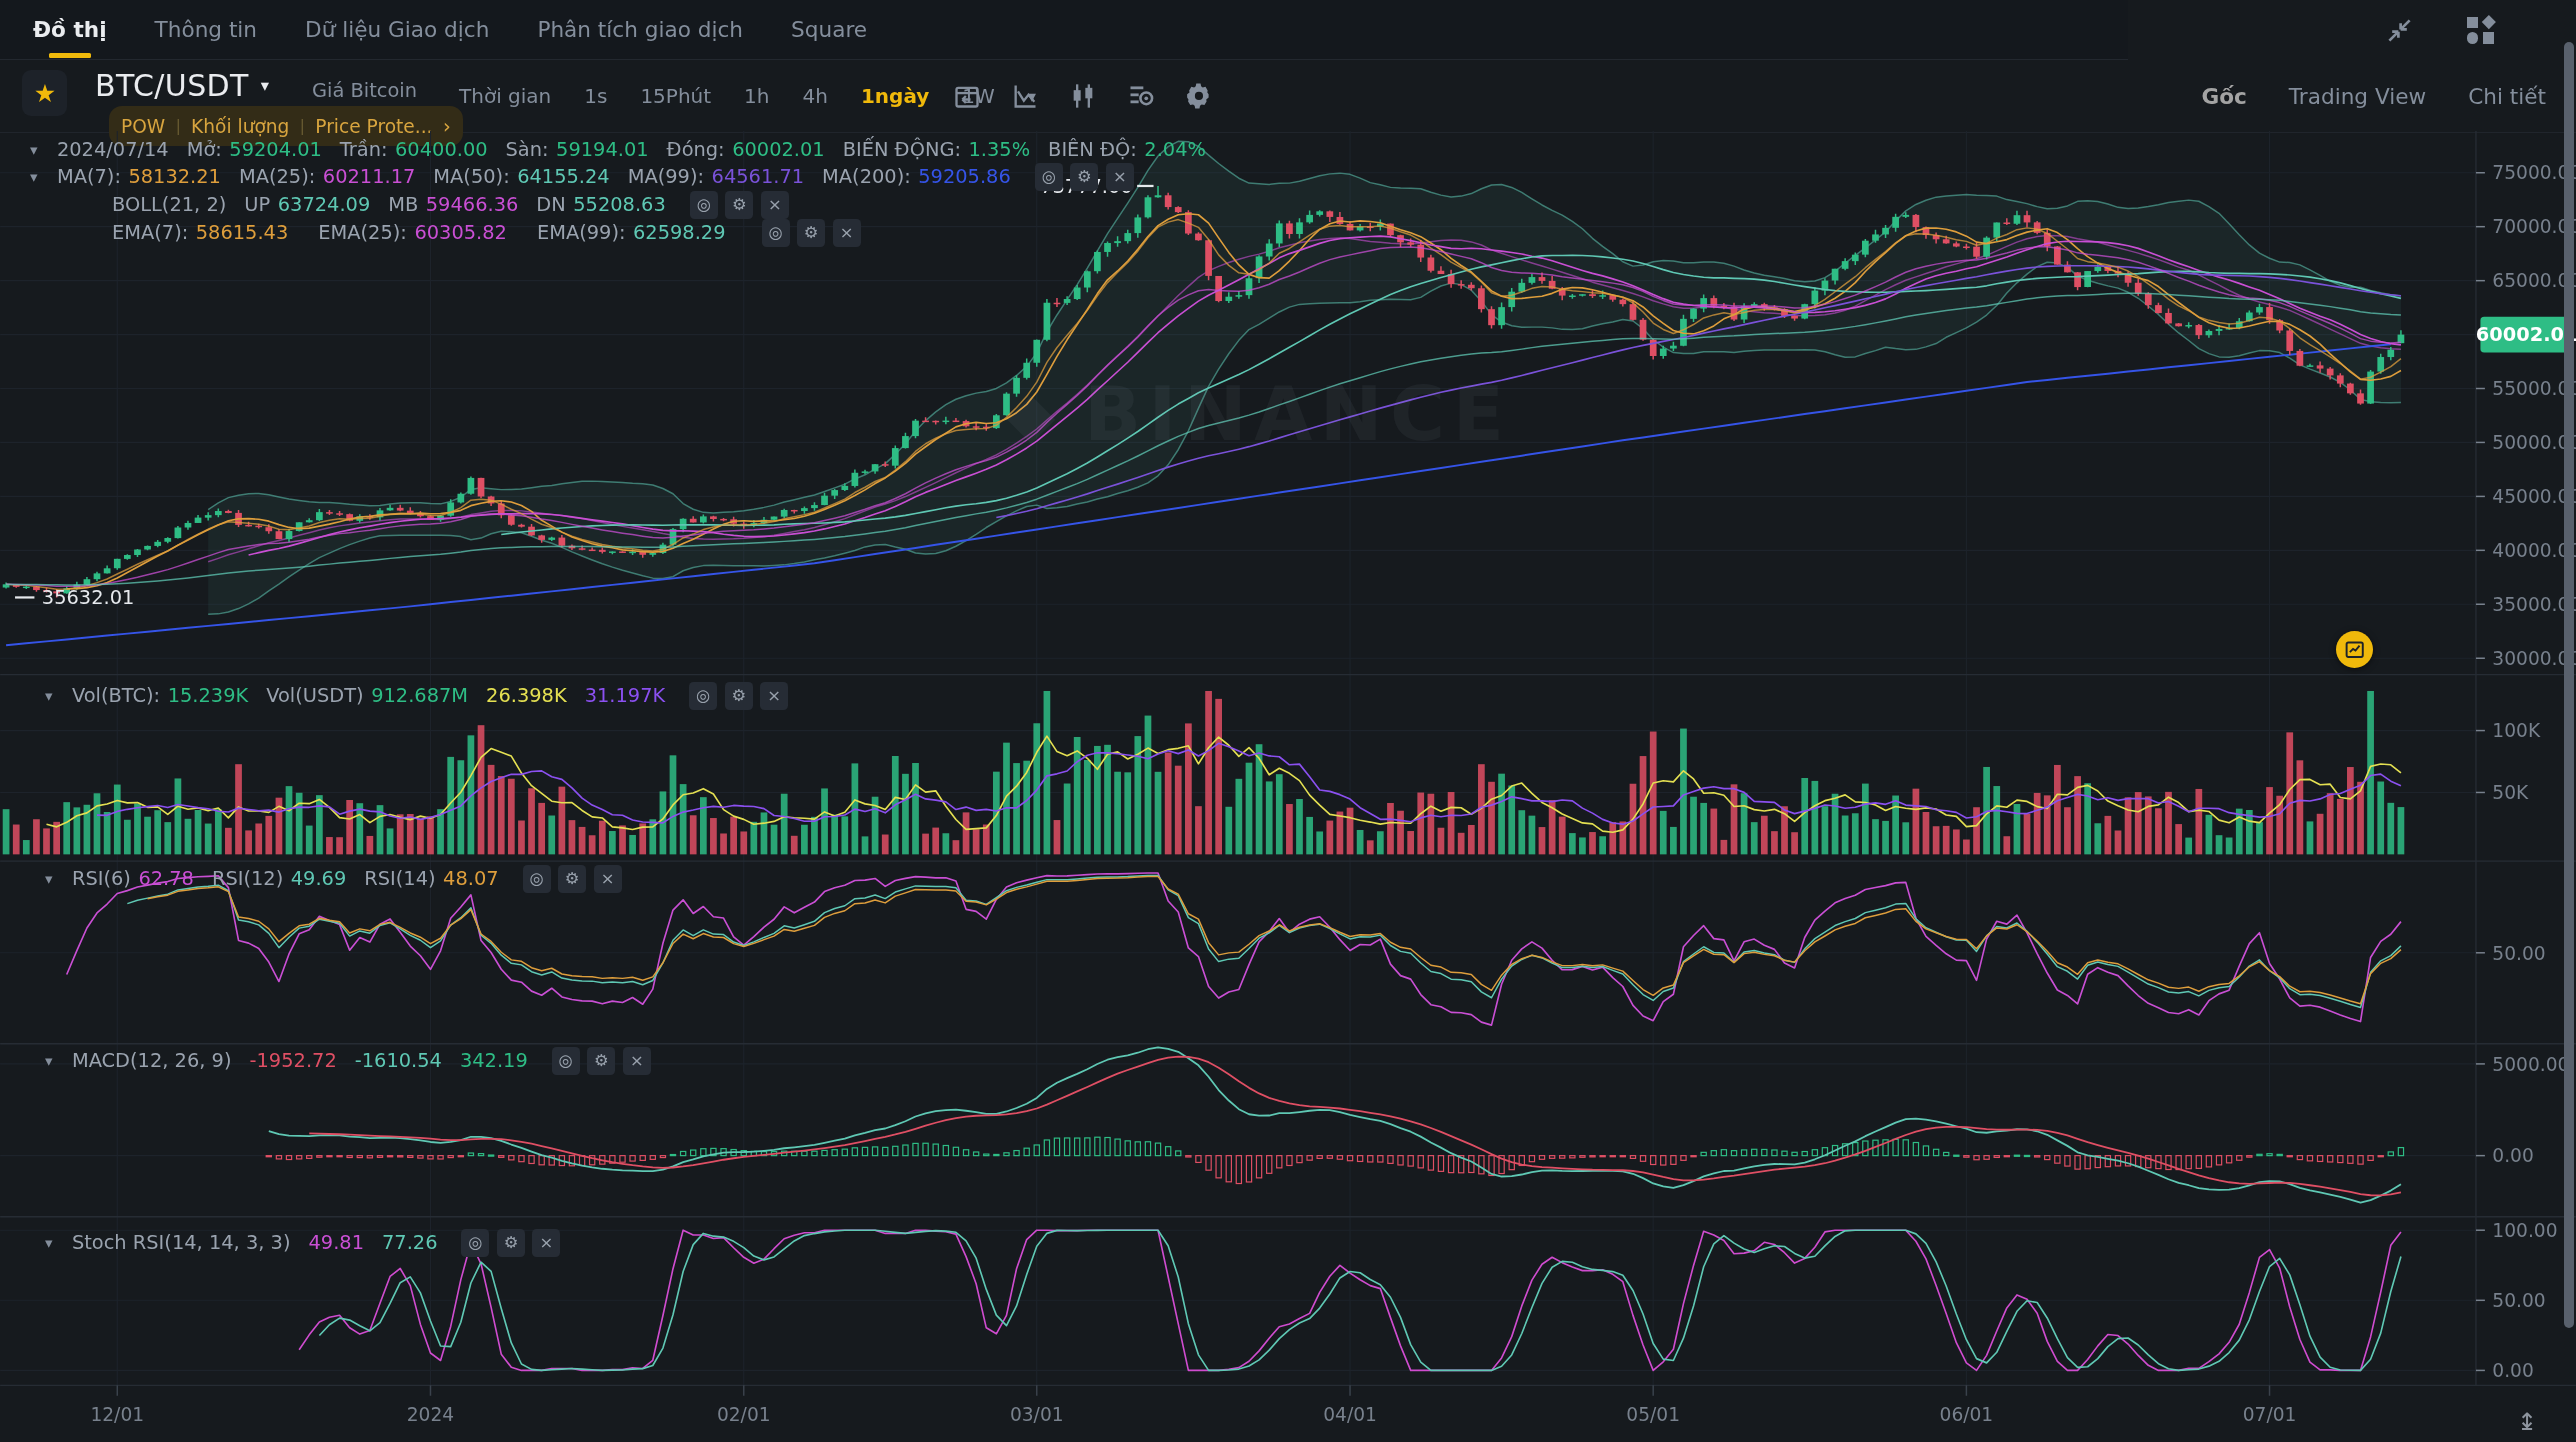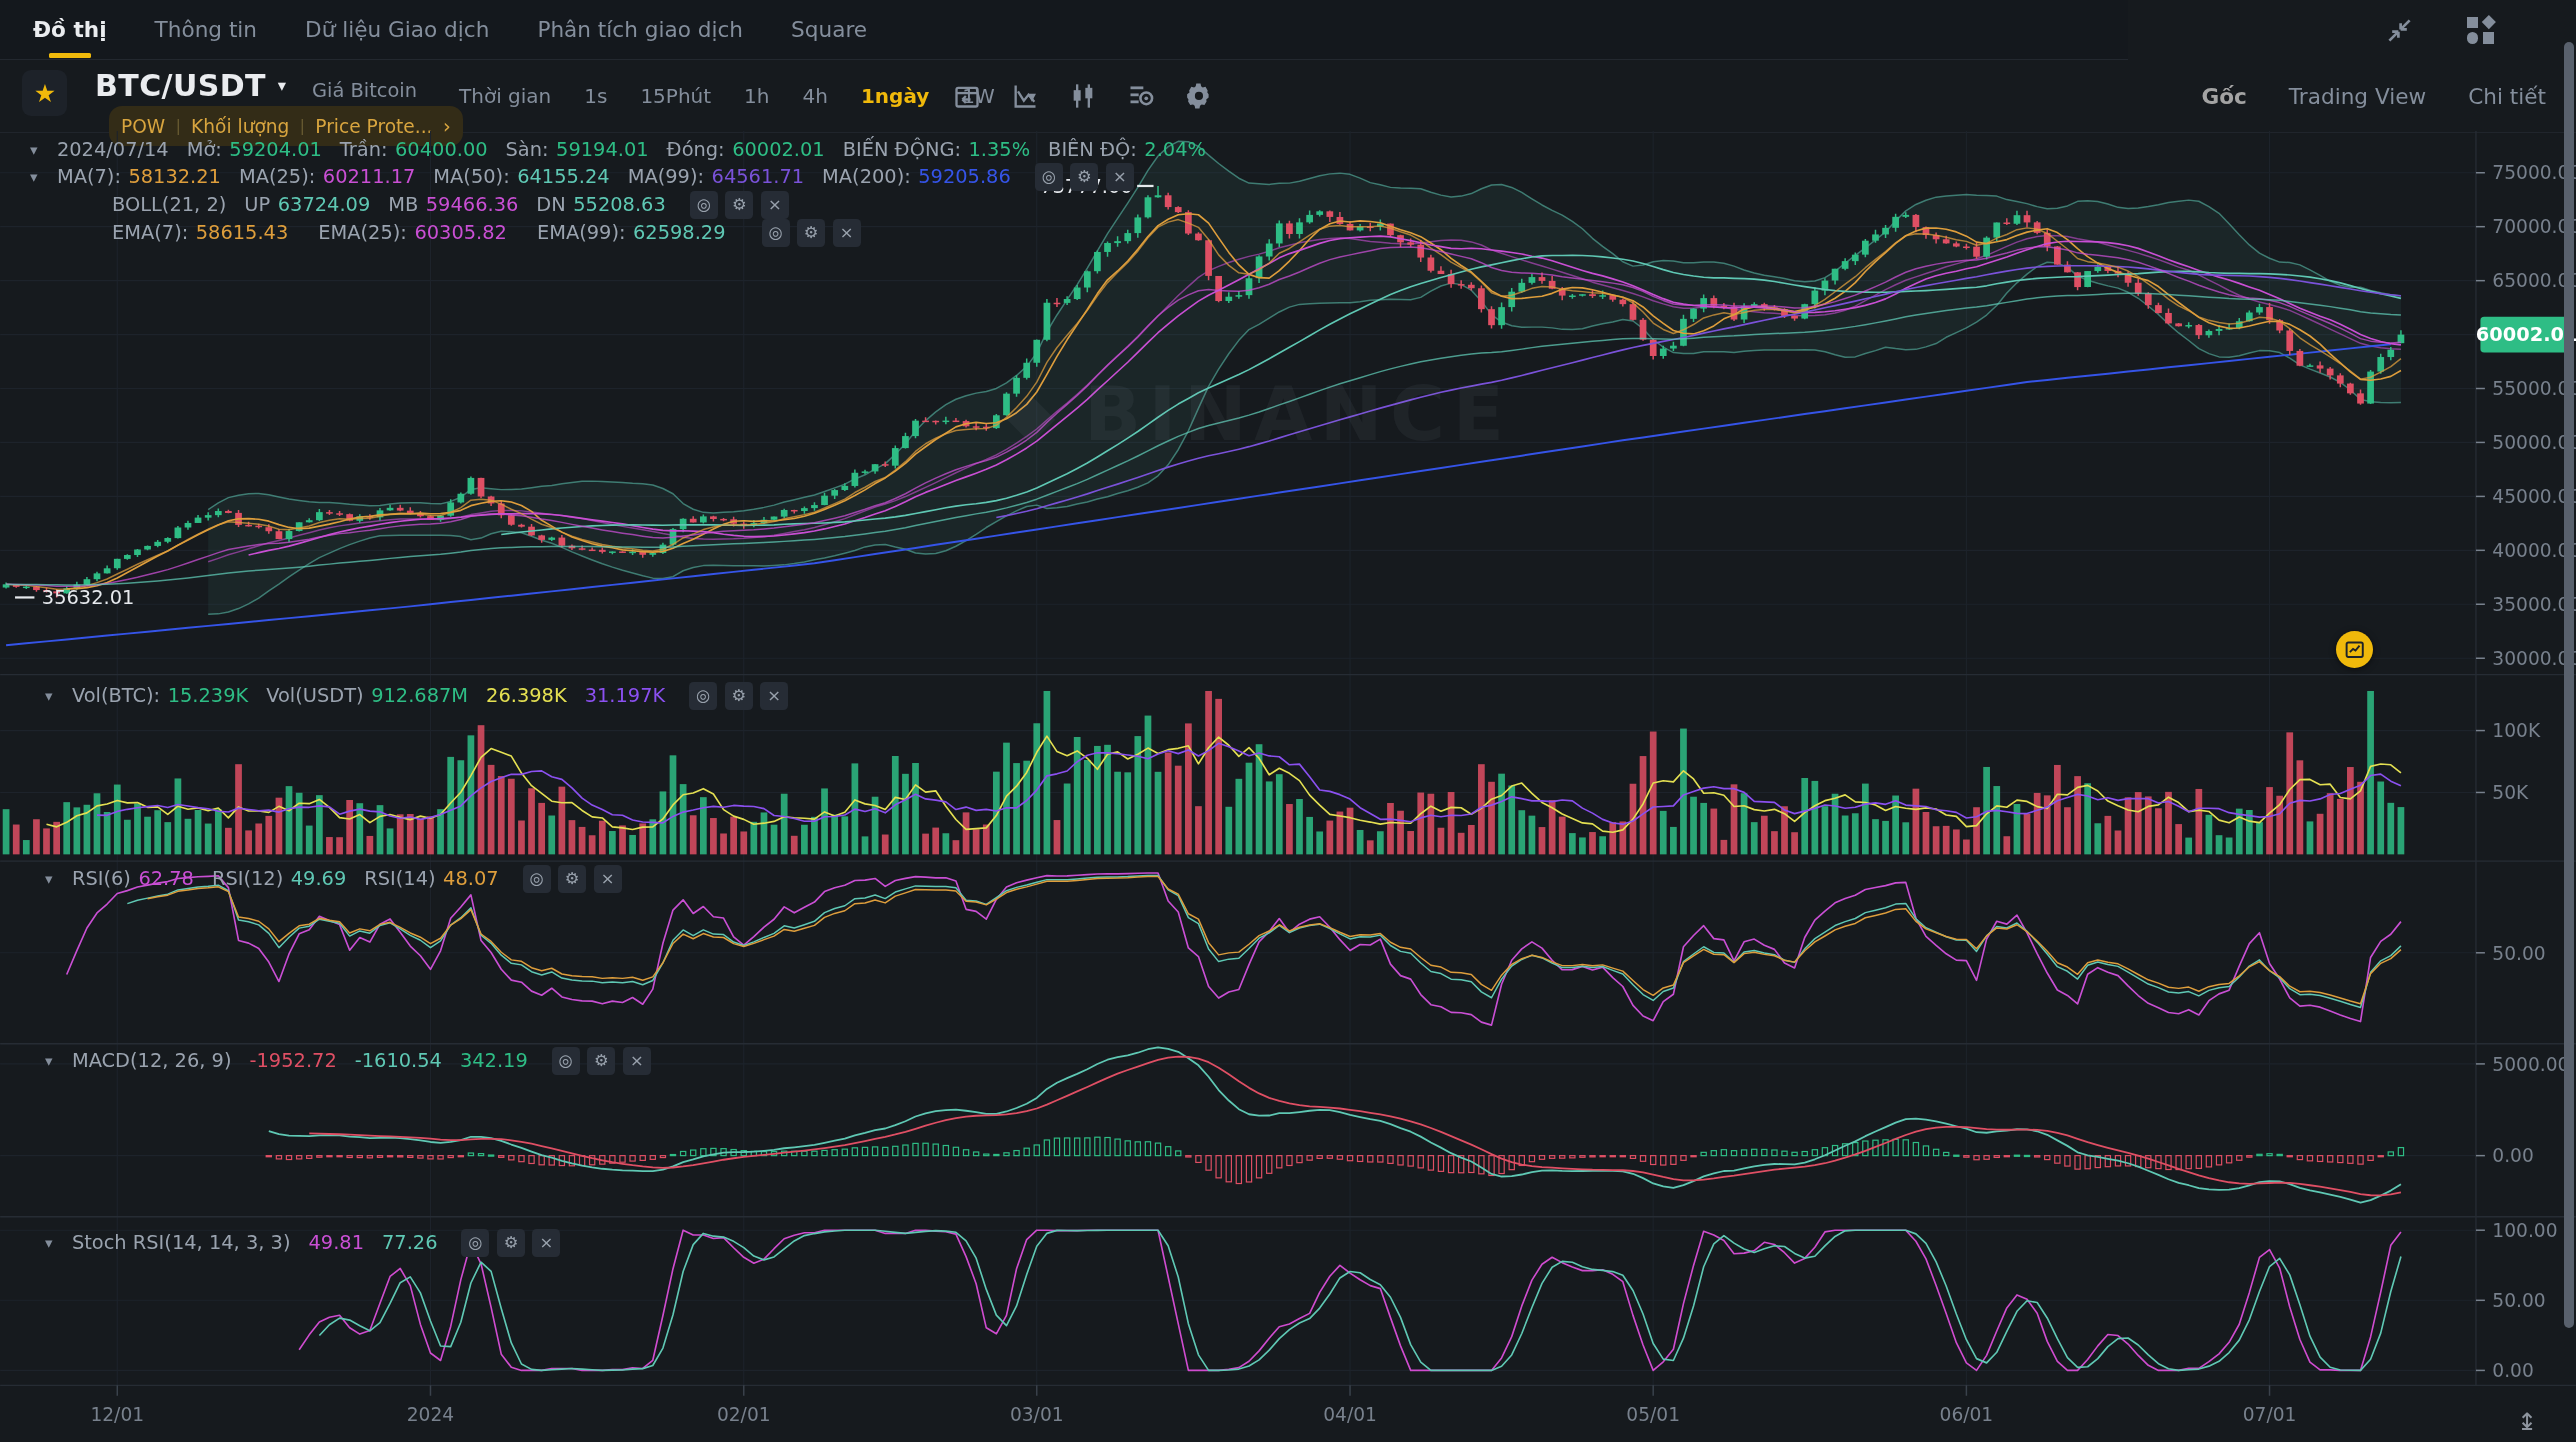--- a/index.html
+++ b/index.html
@@ -21,21 +21,21 @@
   .widgets .dia{right:0.7px;top:0;width:9.7px;height:9.7px;transform:rotate(45deg);}
   .widgets .cir{left:0;bottom:0;width:11.2px;height:11.2px;border-radius:50%;}
   .widgets .sq2{right:0;bottom:0;width:11.2px;height:11.2px;}
   
   .hdr{position:absolute;left:0;top:60px;width:2576px;height:72px;background:#161a1e;
        border-bottom:1.5px solid #20252c;}
   .fav-btn{position:absolute;left:22.4px;top:10.4px;width:45px;height:46px;background:#1d2229;
        border-radius:9px;display:flex;align-items:center;justify-content:center;
        color:#f0b90b;font-size:25px;cursor:pointer;}
   .pair{position:absolute;left:95px;top:7.5px;display:flex;align-items:center;gap:12px;cursor:pointer;}
-  .pair-name{font-size:30px;font-weight:bold;color:#eaecef;letter-spacing:0.4px;}
+  .pair-name{font-size:30px;font-weight:normal;color:#eaecef;letter-spacing:0.4px;}
   .pair-caret{color:#eaecef;font-size:16.4px;}
   .pair-link{position:absolute;left:312px;top:19.4px;font-size:19.4px;color:#848e9c;
        border-bottom:1.5px solid #5e6673;padding-bottom:11px;cursor:pointer;white-space:nowrap;}
   .tags{position:absolute;left:109px;top:46px;height:24px;background:#332c17;border-radius:13px;
        display:flex;align-items:center;gap:10.4px;padding:8px 12px;font-size:18.6px;color:#d8a53f;cursor:pointer;white-space:nowrap;}
   .tags .sep{color:#6b5d33;font-size:15px;}
   .tags .arrow{color:#d8a53f;font-size:19.4px;}
   .tf{position:absolute;left:459px;top:0;height:72px;display:flex;align-items:center;gap:33px;}
   .tf-label{font-size:20px;color:#848e9c;}
   .tf-item{font-size:20px;color:#848e9c;cursor:pointer;}

